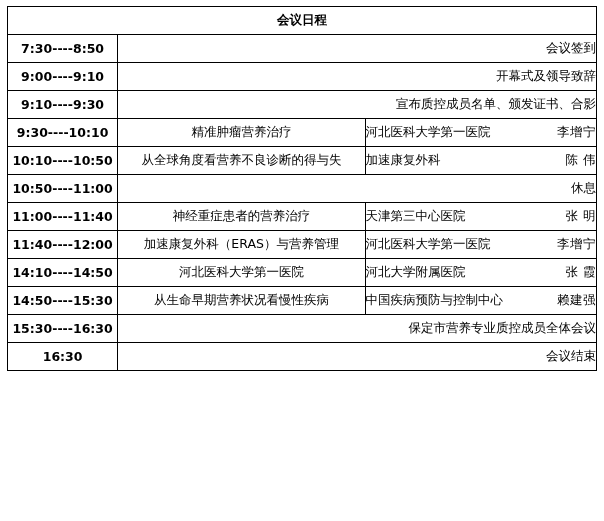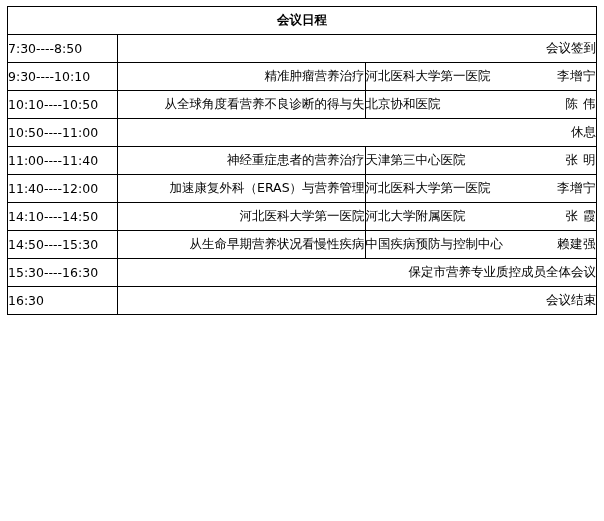--- a/index.html
+++ b/index.html
@@ -35,28 +35,29 @@
     overflow: hidden;
     white-space: nowrap;
   }
   .title-cell {
     text-align: center;
     font-weight: bold;
     font-size: 14px;
     height: 30px;
   }
   .time-cell {
-    text-align: left;
+    text-align: center;
     width: 110px;
+    font-weight: bold;
   }
   .full-cell {
     text-align: right;
   }
   .topic-cell {
-    text-align: right;
+    text-align: center;
     width: 247px;
   }
   .speaker-cell {
     padding: 0 6px;
     width: 231px;
     text-align: center;
   }
   .speaker-inner {
     display: flex;
     align-items: center;
@@ -84,39 +85,47 @@
     <tbody>
       <tr>
         <td class="title-cell" colspan="3">会议日程</td>
       </tr>
 
       <tr>
         <td class="time-cell">7:30----8:50</td>
         <td class="full-cell" colspan="2">会议签到</td>
       </tr>
 
+      <tr>
+        <td class="time-cell">9:00----9:10</td>
+        <td class="full-cell" colspan="2">开幕式及领导致辞</td>
+      </tr>
 
+      <tr>
+        <td class="time-cell">9:10----9:30</td>
+        <td class="full-cell" colspan="2">宣布质控成员名单、颁发证书、合影</td>
+      </tr>
 
       <tr>
         <td class="time-cell">9:30----10:10</td>
         <td class="topic-cell">精准肿瘤营养治疗</td>
         <td class="speaker-cell">
           <div class="speaker-inner">
             <span class="speaker-org">河北医科大学第一医院</span>
             <span class="speaker-name">李增宁</span>
           </div>
         </td>
       </tr>
 
       <tr>
         <td class="time-cell">10:10----10:50</td>
         <td class="topic-cell">从全球角度看营养不良诊断的得与失</td>
         <td class="speaker-cell">
           <div class="speaker-inner">
-            <span class="speaker-org">北京协和医院</span>
+            <span class="speaker-org">加速康复外科</span>
             <span class="speaker-name">陈 伟</span>
           </div>
         </td>
       </tr>
 
       <tr>
         <td class="time-cell">10:50----11:00</td>
         <td class="full-cell" colspan="2">休息</td>
       </tr>
 

